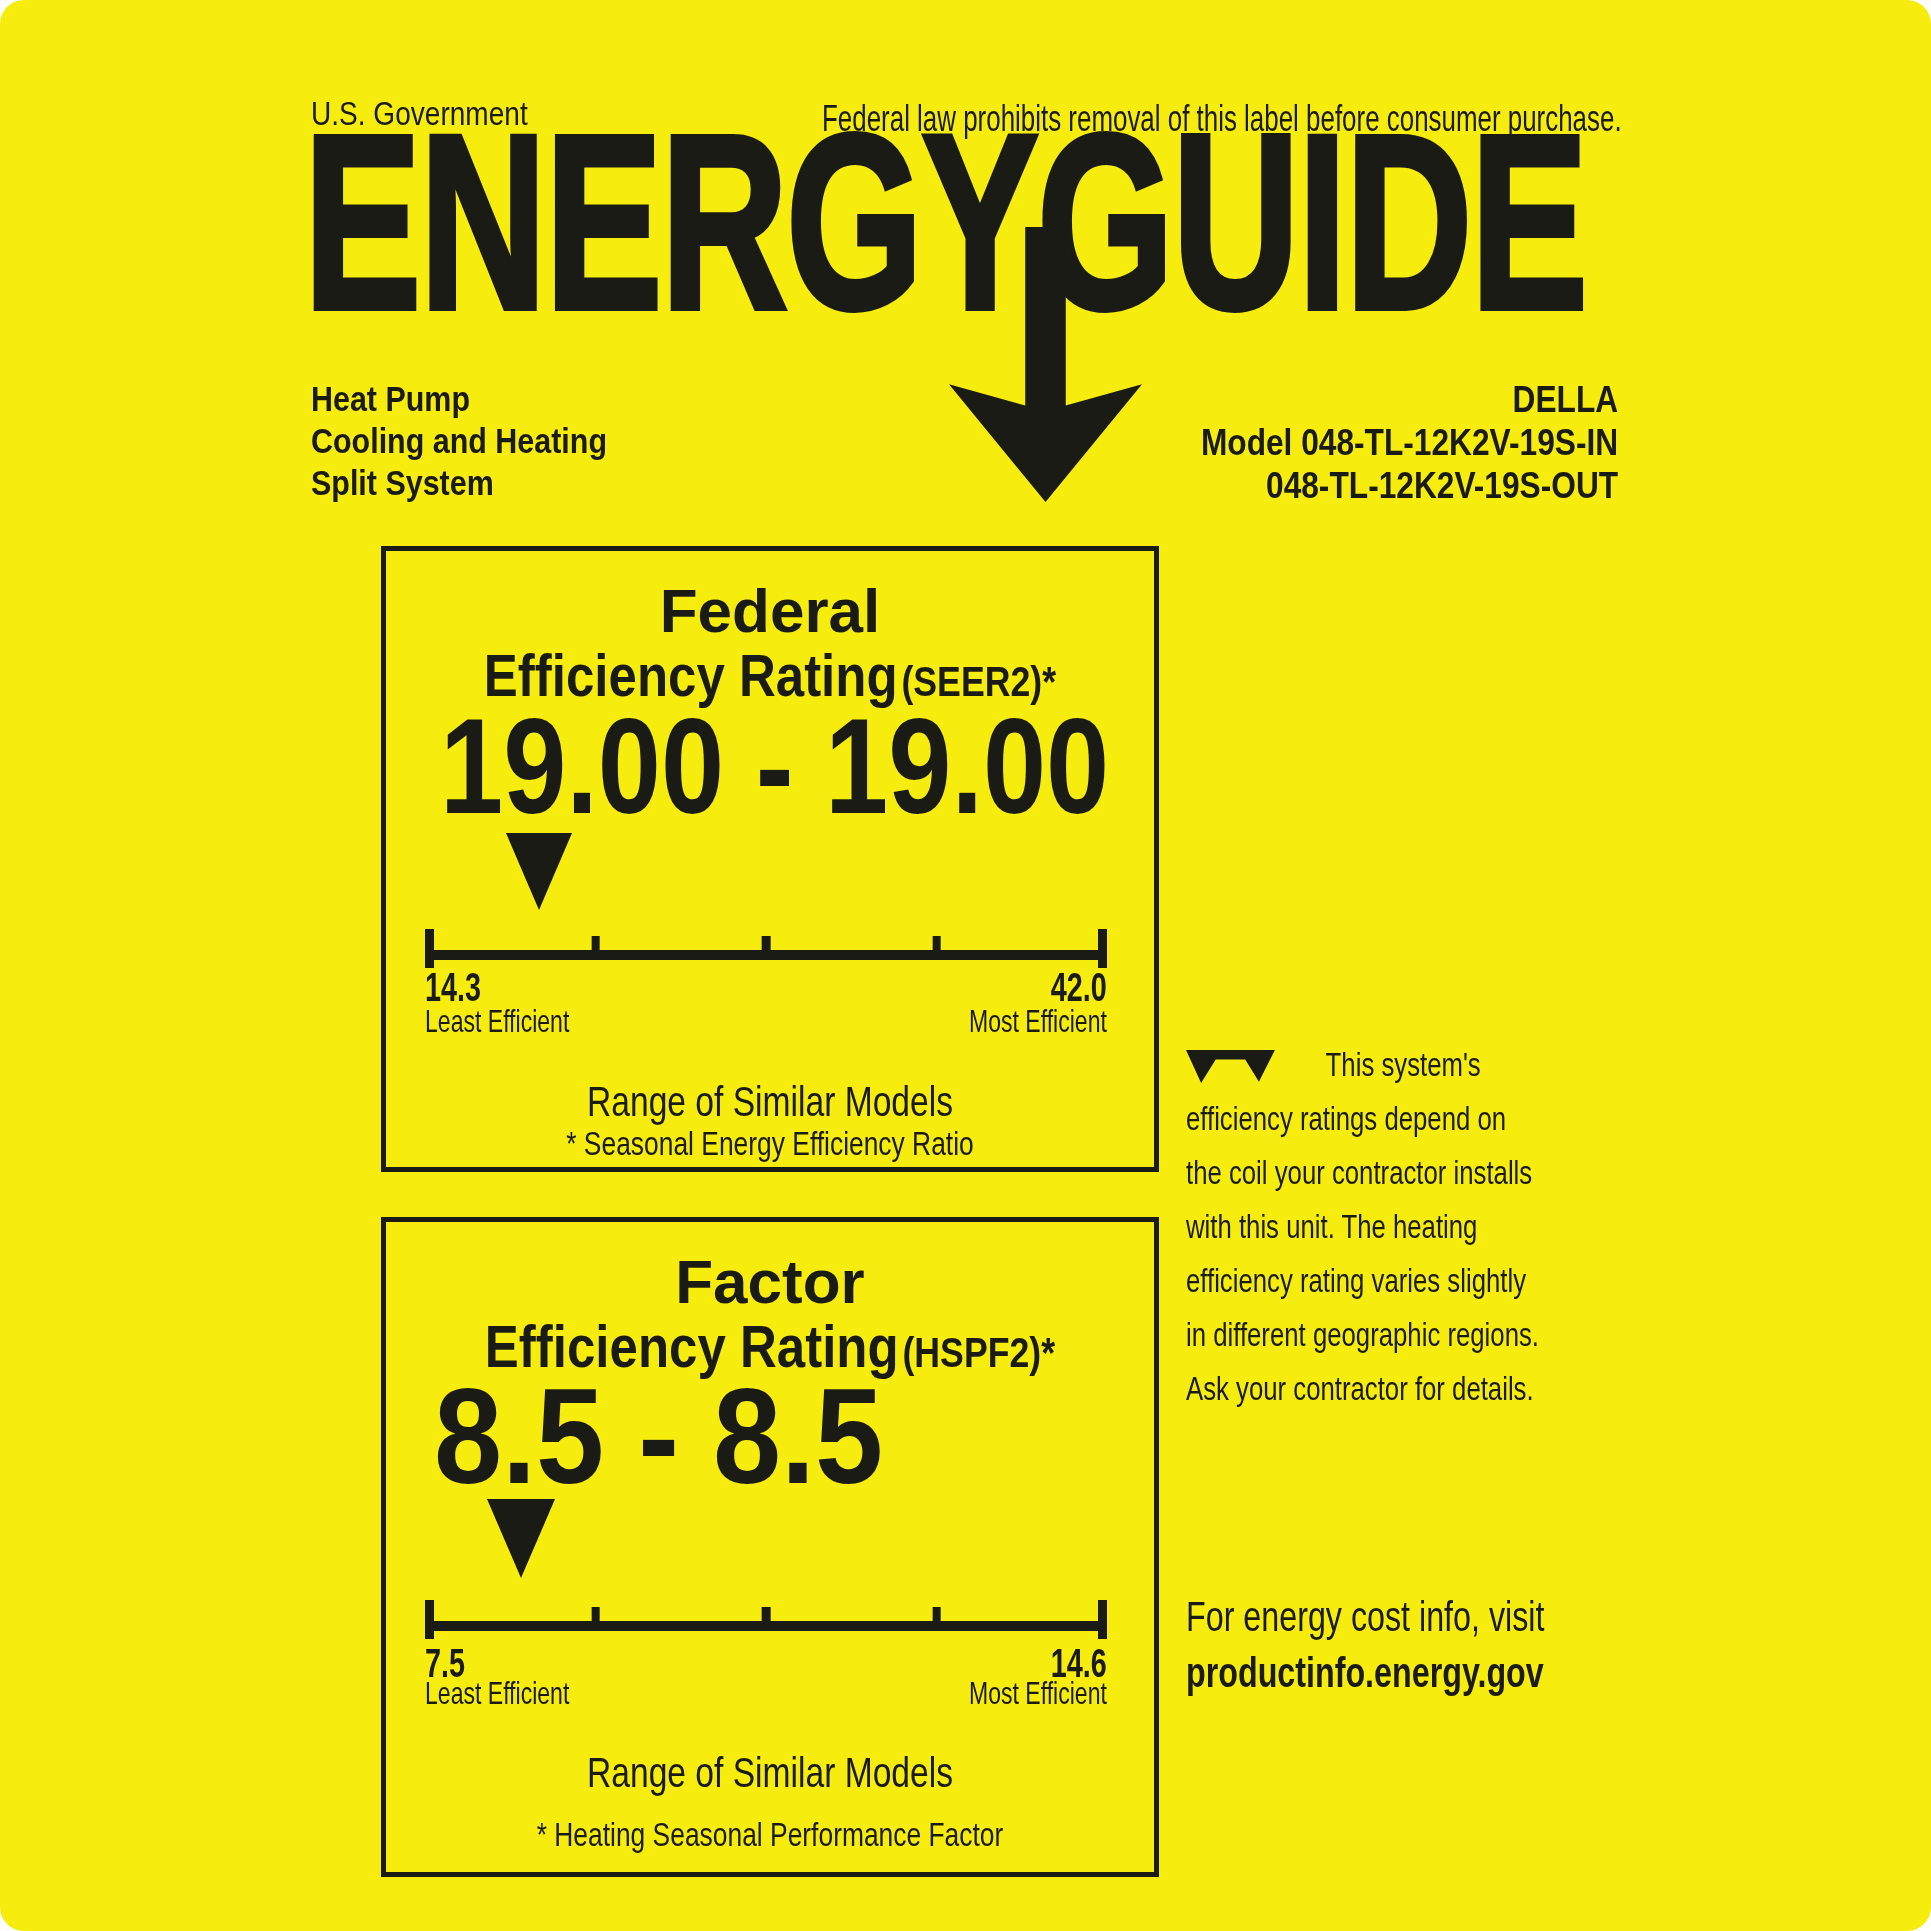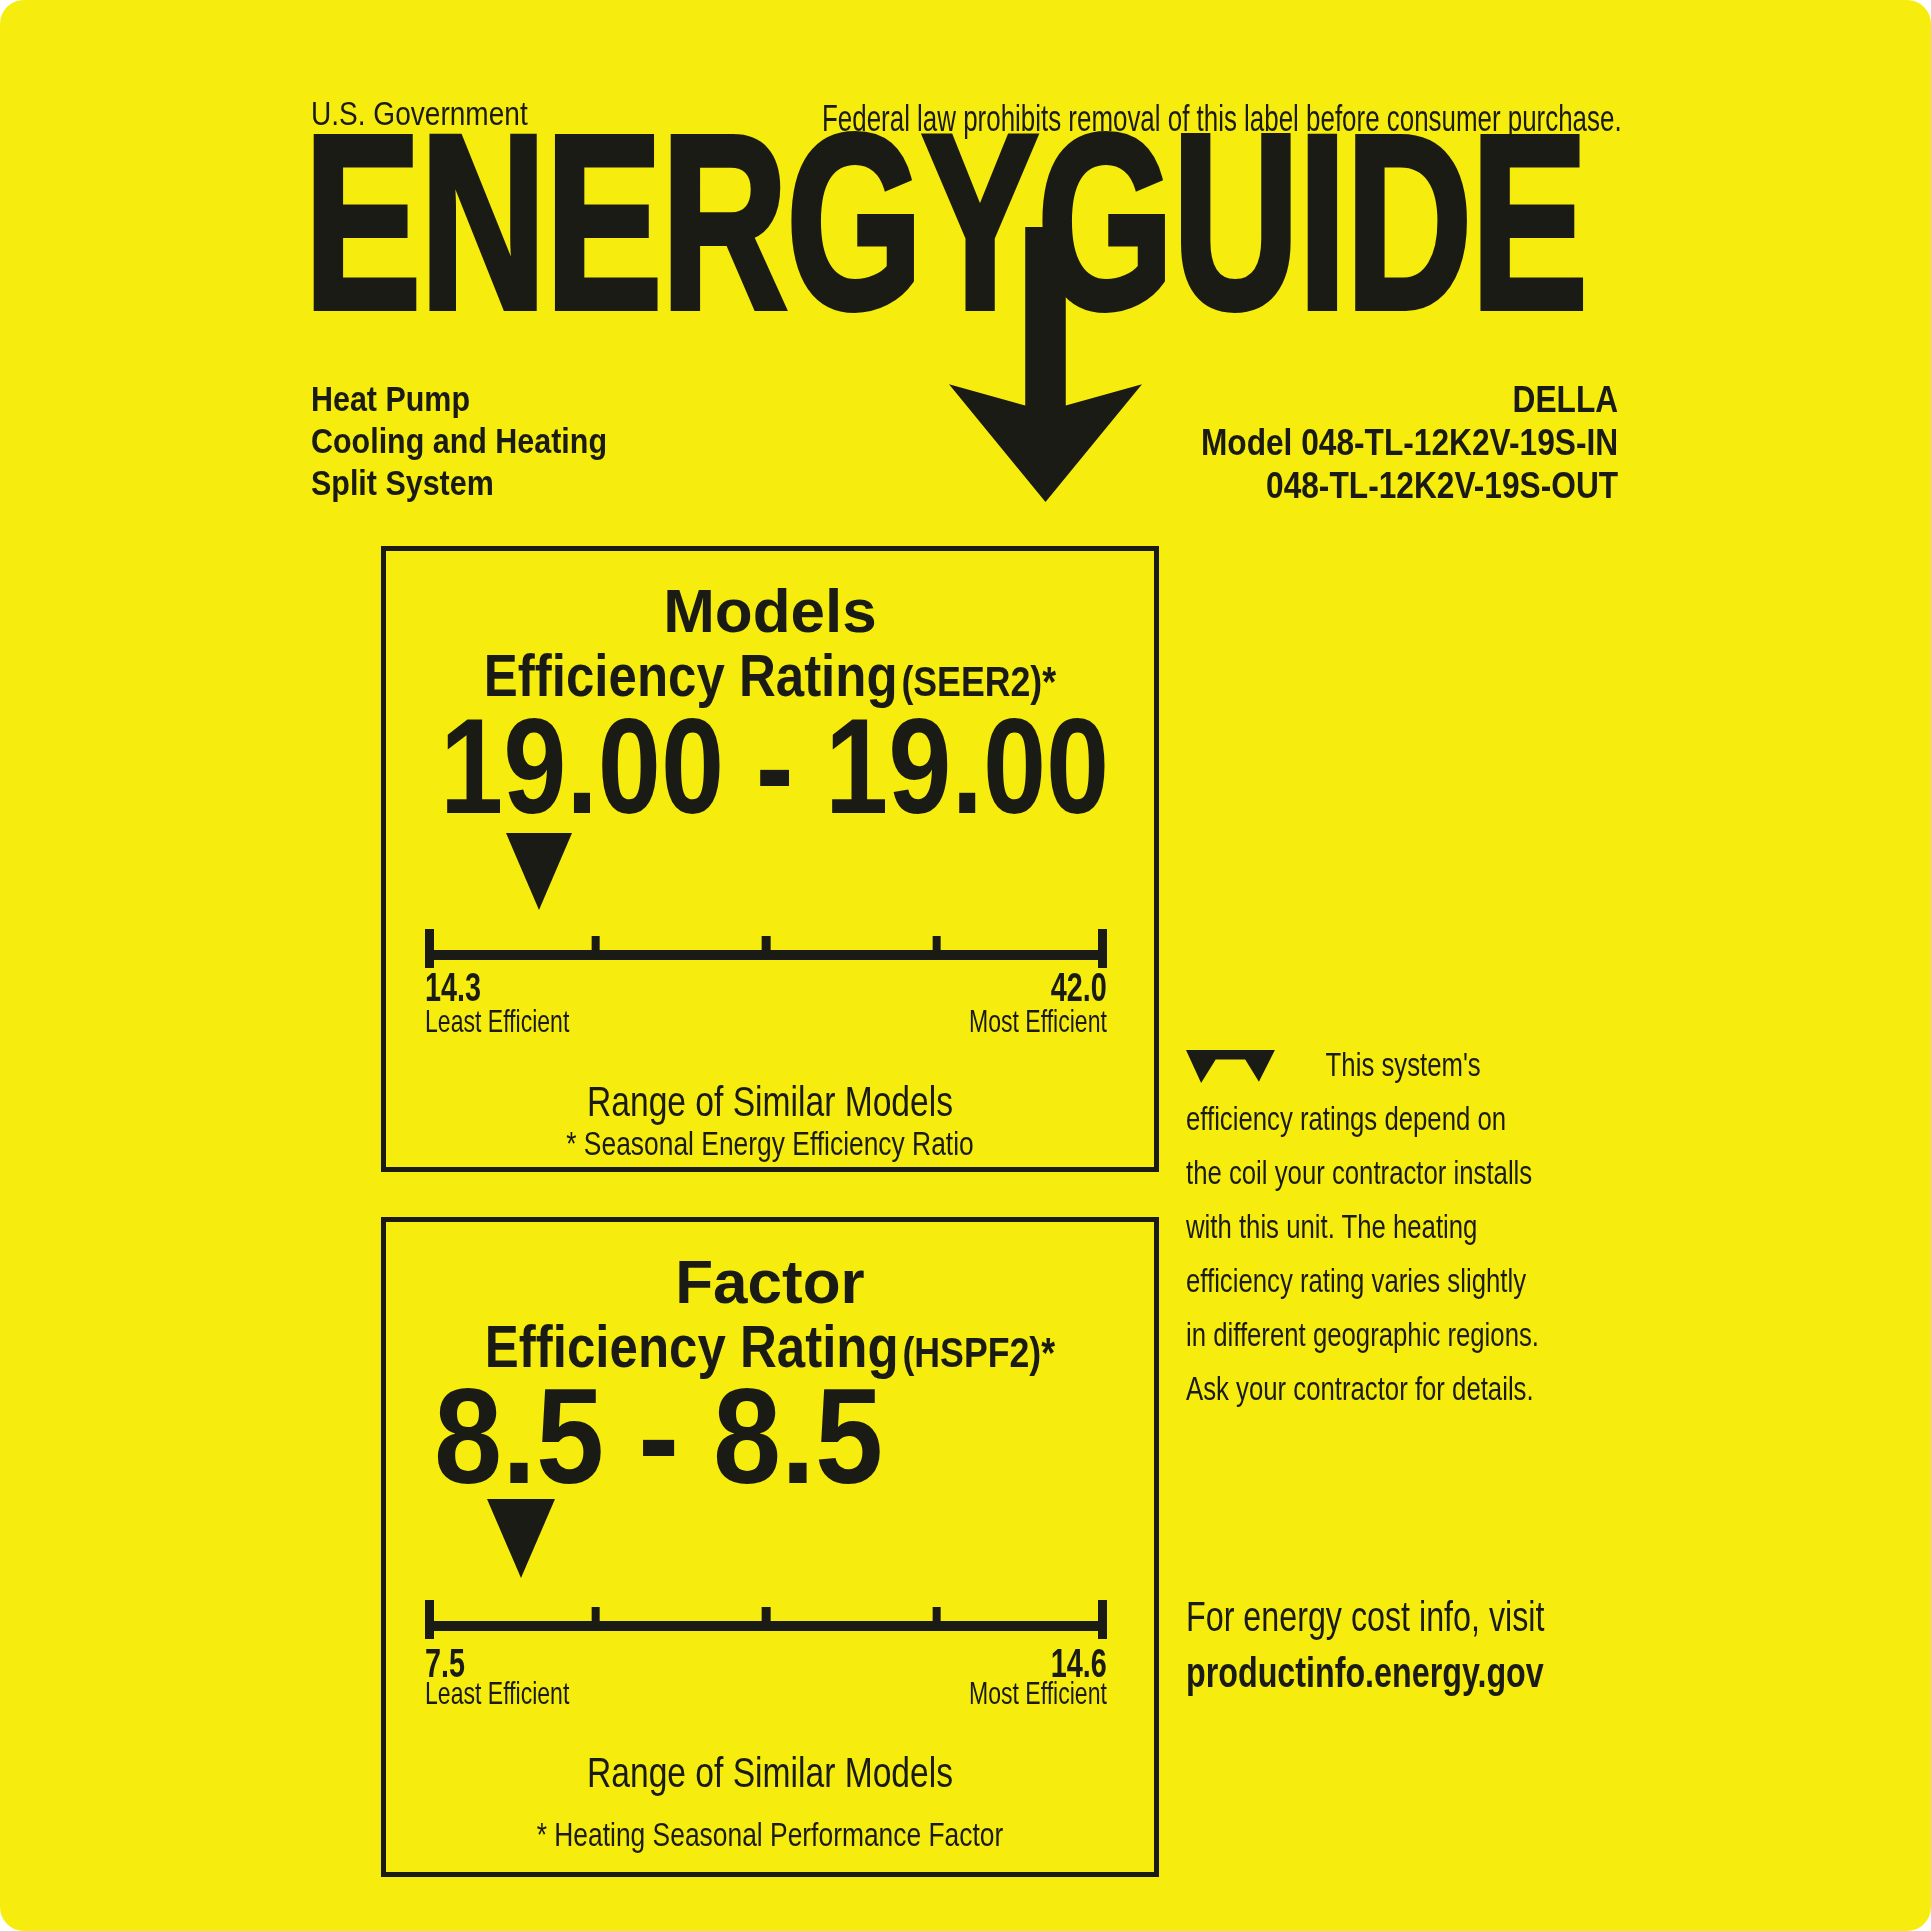--- a/index.html
+++ b/index.html
@@ -103,21 +103,21 @@
     <div>Split System</div>
   </div>
 
   <div class="abs product-right">
     <div>DELLA</div>
     <div>Model 048-TL-12K2V-19S-IN</div>
     <div>048-TL-12K2V-19S-OUT</div>
   </div>
 
   <div class="abs rate-box box-cooling">
-    <div class="abs box-title">Models</div>
+    <div class="abs box-title">Federal</div>
     <div class="abs rating-line">
       <span class="rating-main">Efficiency Rating</span>
       <span class="rating-suffix">(SEER2)*</span>
     </div>
     <div class="abs value value-cooling">19.00 - 19.00</div>
     <div class="abs pointer pointer-cooling"></div>
     <div class="abs scale scale-cooling">
       <div class="bar"></div>
       <div class="tick-end left"></div>
       <div class="tick-q q1"></div>

